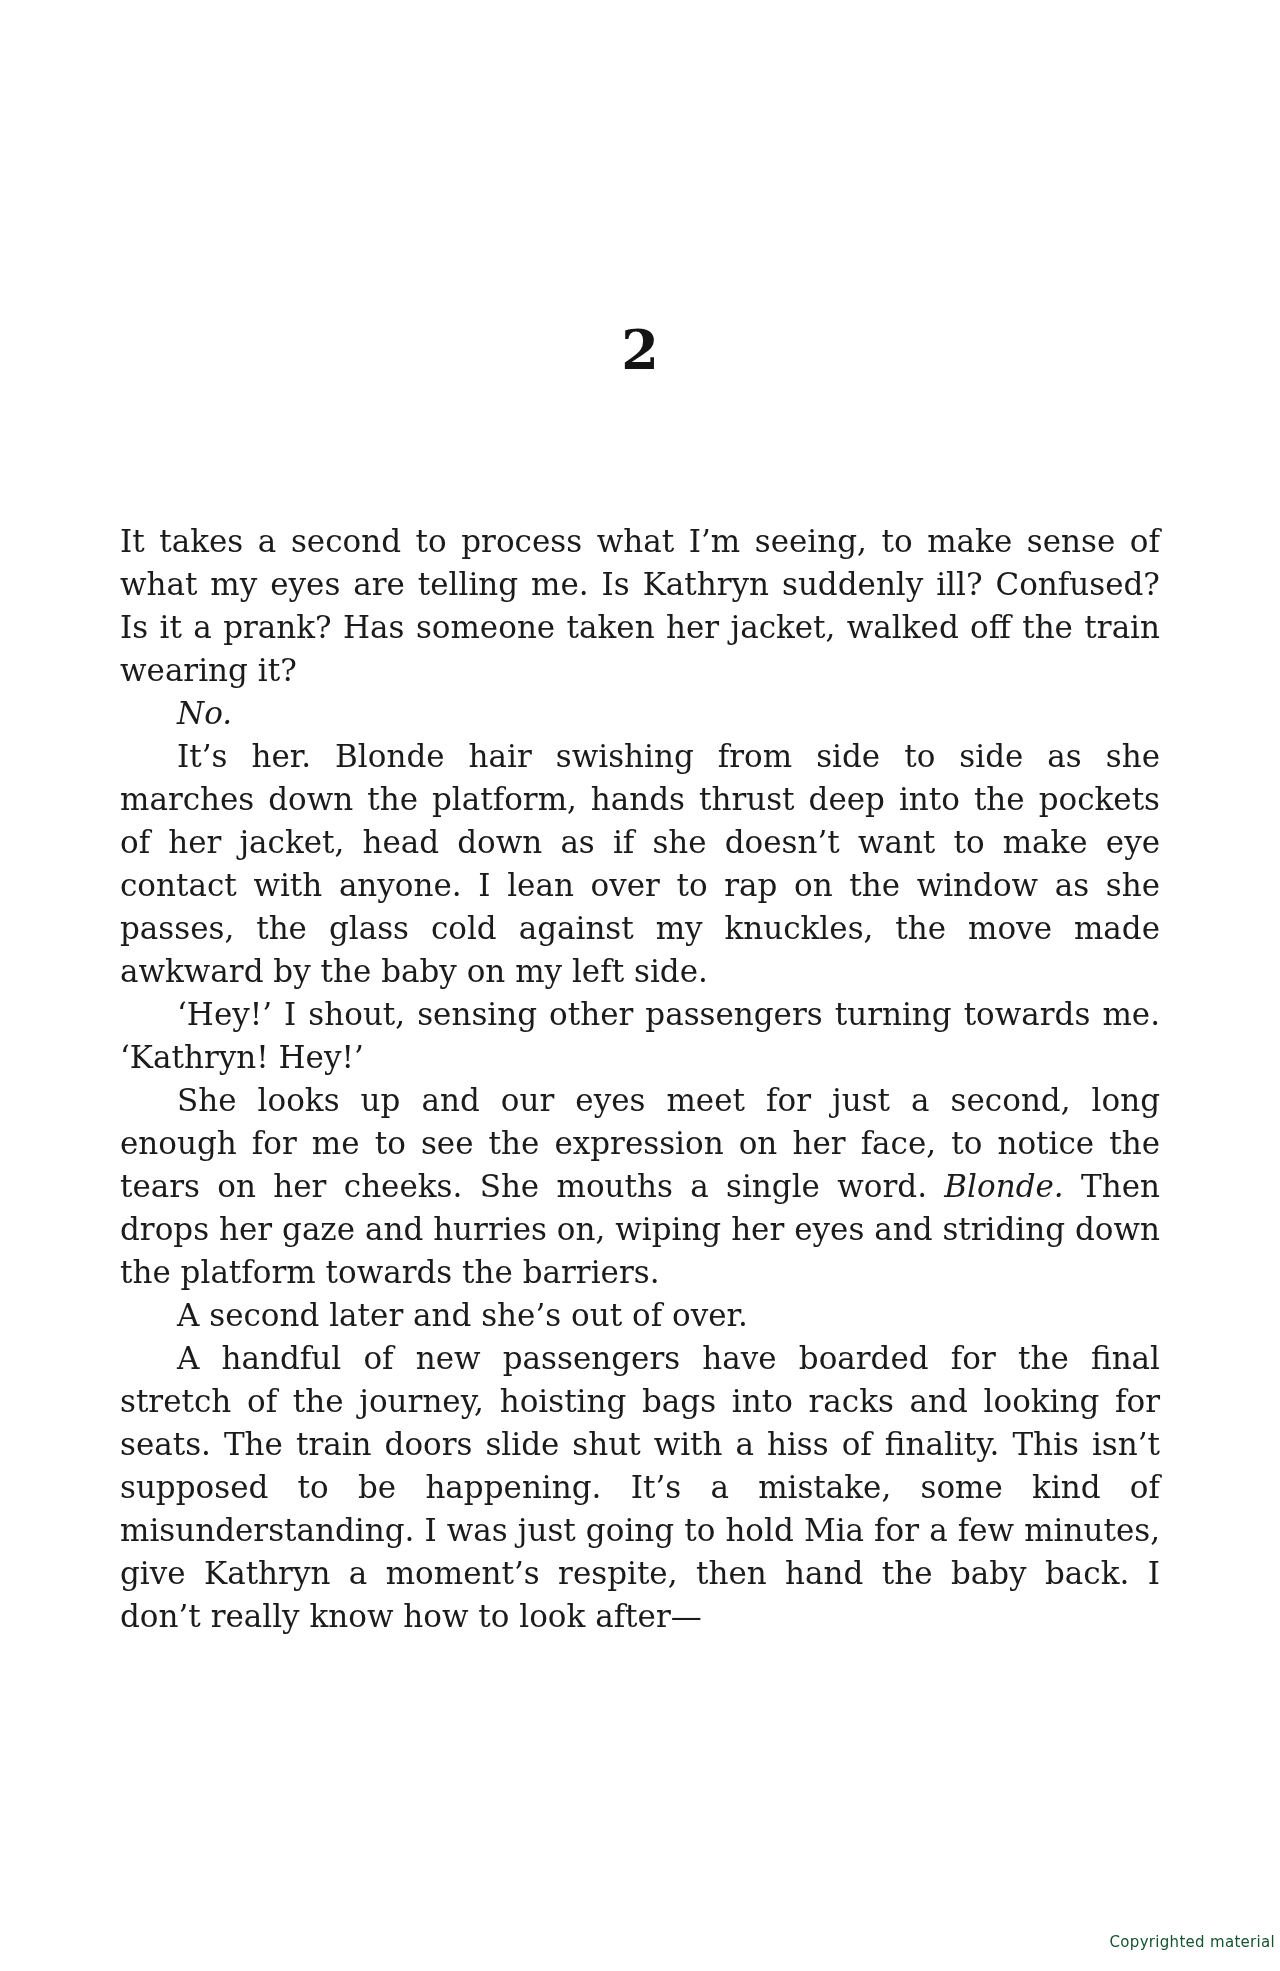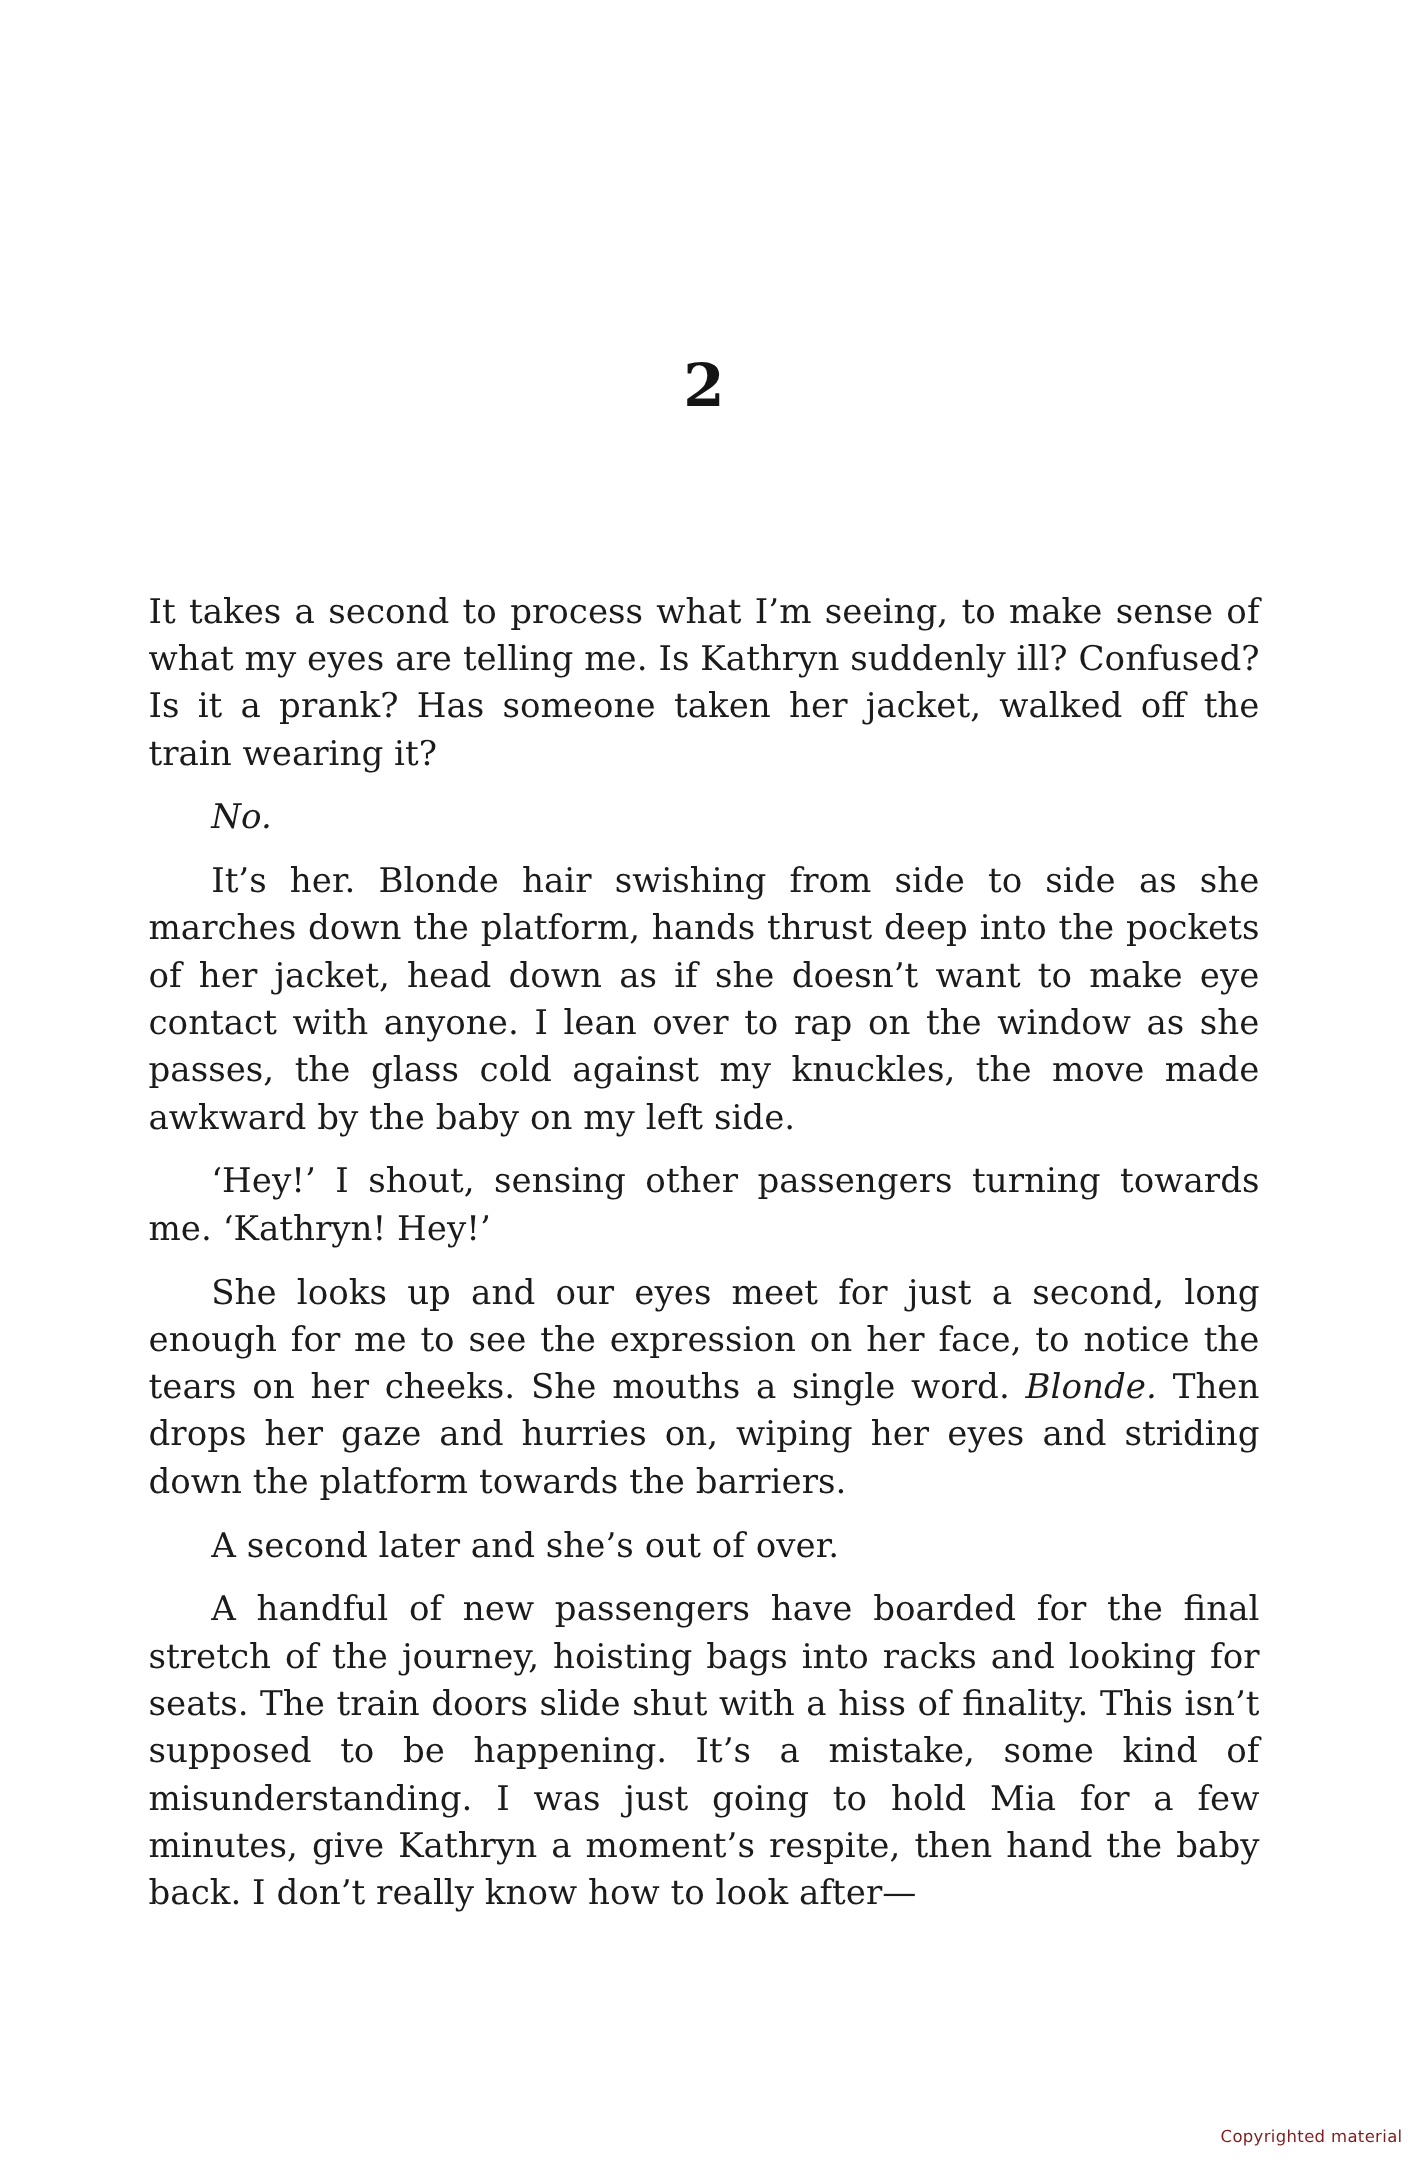--- a/index.html
+++ b/index.html
@@ -31,37 +31,37 @@
     left: 120px;
     top: 520px;
     width: 1040px;
     font-size: 31px;
     line-height: 43px;
     color: #1b1b1b;
     text-align: justify;
     hyphens: none;
   }
   .para {
-    margin: 15px;
+    margin: 0;
     padding: 0;
   }
   .para.indent {
     text-indent: 57px;
   }
   .para em {
     font-style: italic;
   }
   .copyright-watermark {
     position: absolute;
     right: 5px;
     top: 1933px;
     font-family: "DejaVu Sans", sans-serif;
     font-size: 15px;
     line-height: 18px;
-    color: #7f1d1d;
+    color: #14532d;
     letter-spacing: 0.3px;
   }
 </style>
 </head>
 <body>
 
 <div class="book-page">
 
   <div class="chapter-number">2</div>
 

